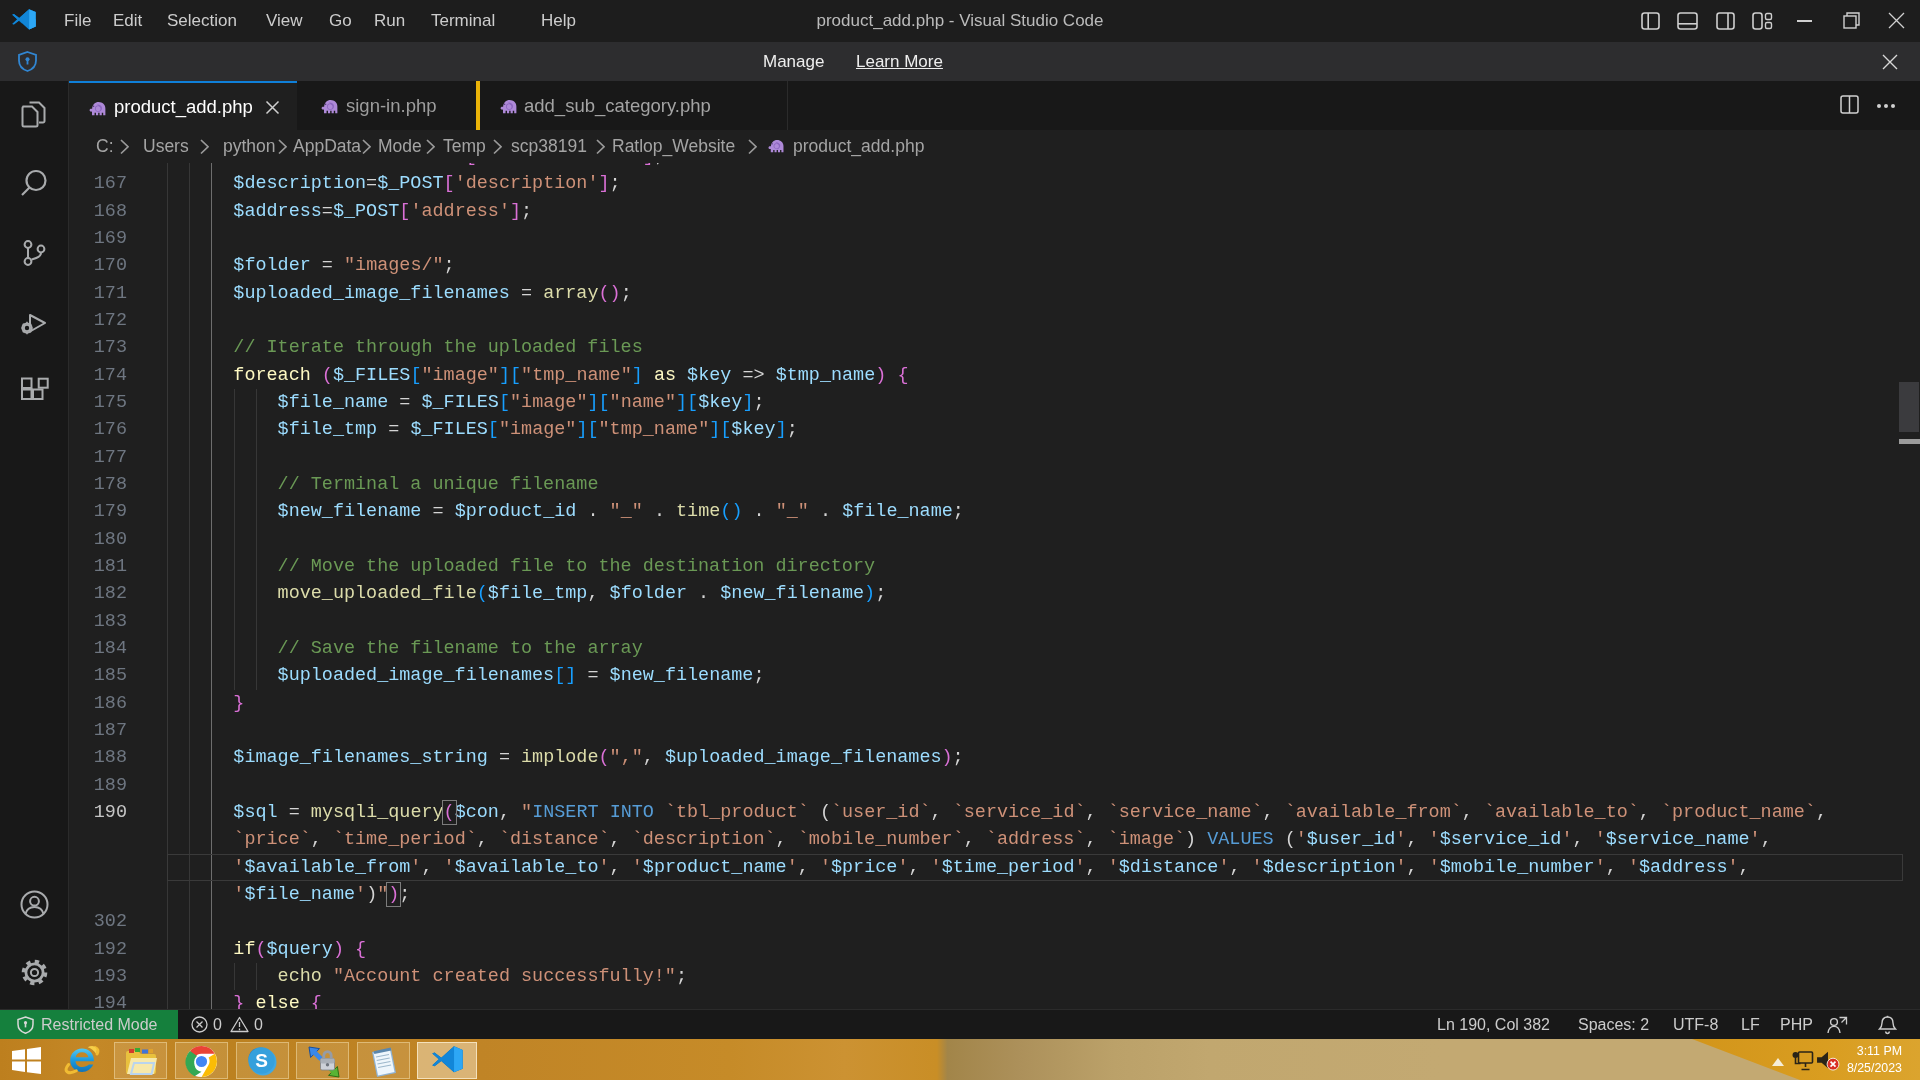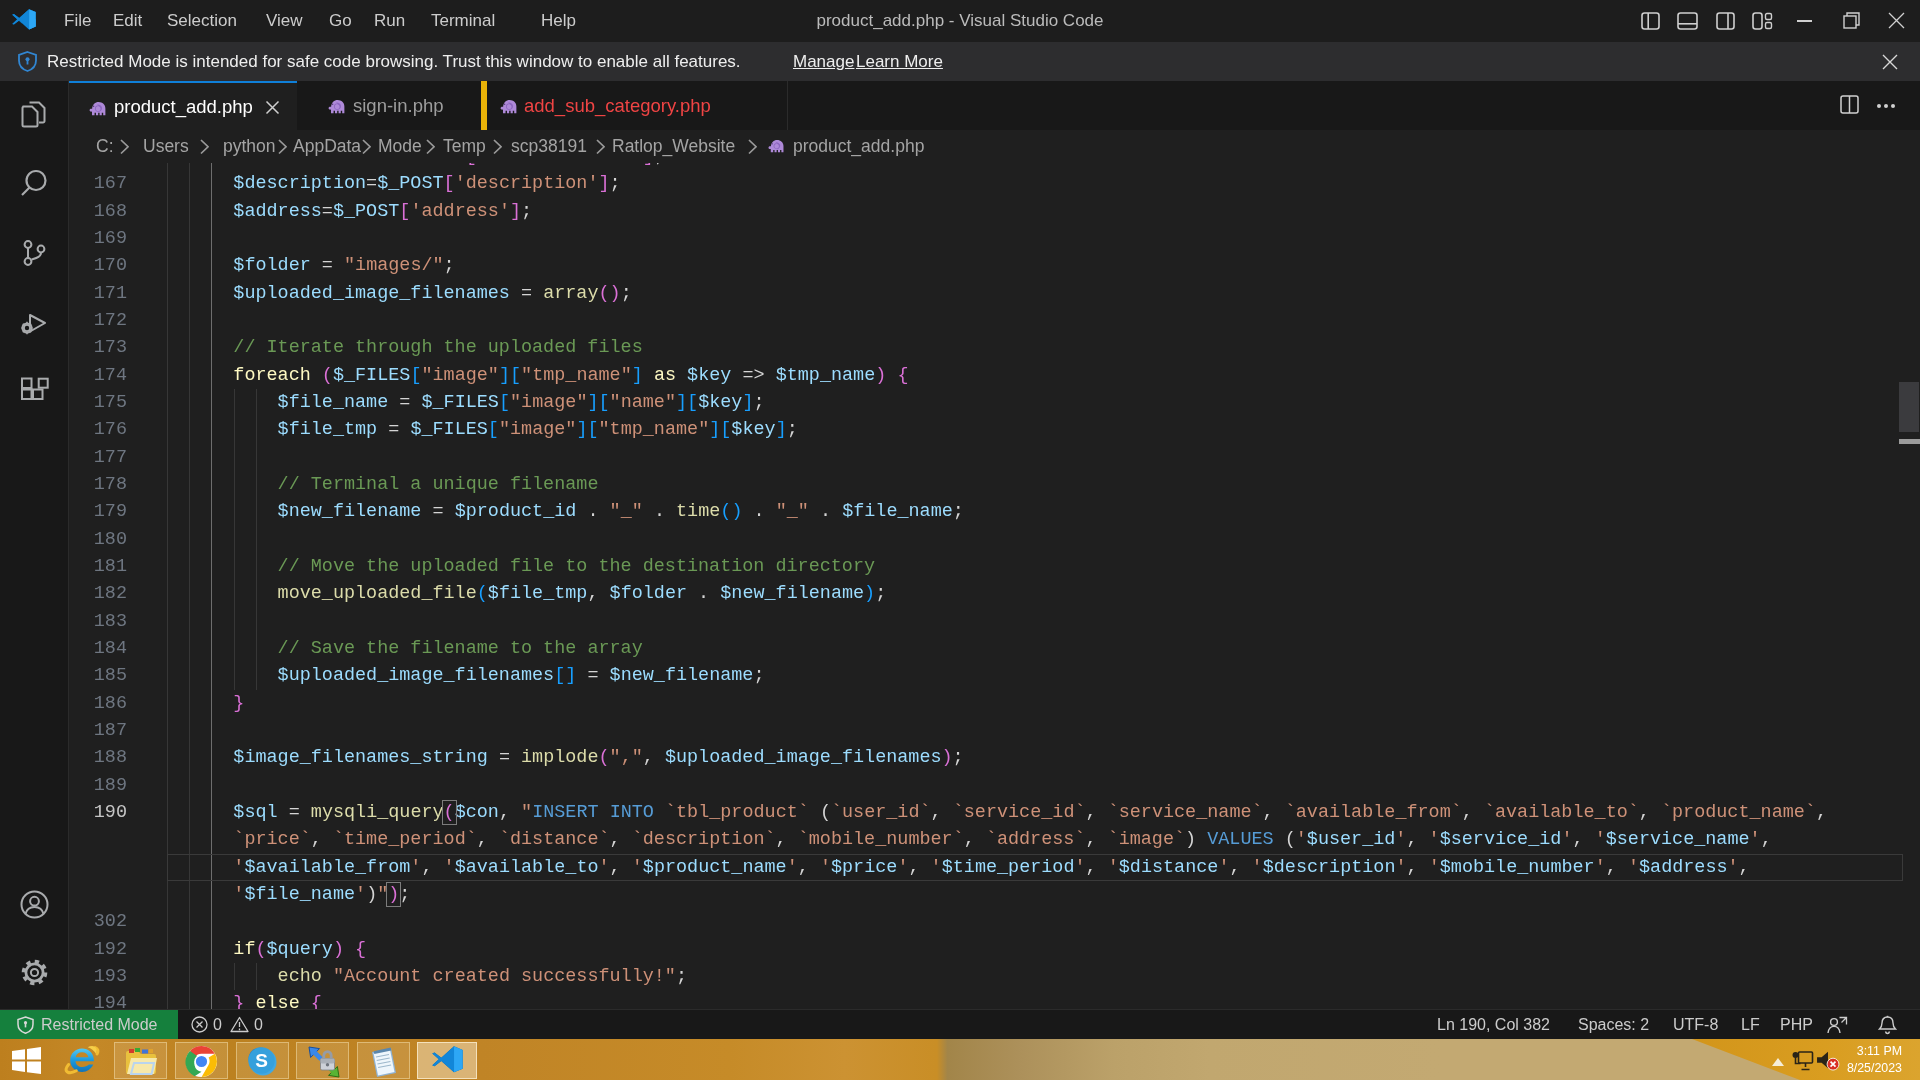--- a/index.html
+++ b/index.html
@@ -66,22 +66,21 @@
  <svg class="abs" style="left:1888px;top:12px" width="17" height="17" viewBox="0 0 17 17">
       <path d="M1,1 L16,16 M16,1 L1,16" stroke="#d0d0d0" stroke-width="1.3"></path>
     </svg>
 </div>
 <div id="banner">
  <svg class="abs" style="left:18px;top:9px" width="19" height="21" viewBox="0 0 19 21">
   <path d="M9.5,1 L18,4 v5.5 c0,5.5 -3.8,9 -8.5,10.5 C4.8,18.5 1,15 1,9.5 V4 z" fill="none" stroke="#3186d2" stroke-width="1.8"></path>
   <circle cx="9.5" cy="8.2" r="2" fill="#3186d2"></circle>
       <rect x="8.6" y="9.5" width="1.8" height="4" fill="#3186d2"></rect>
  </svg>
- <span class="abs" style="left:47px">Restricted Mode is intended for safe code browsing. Trust this window to enable all features.</span>
- <span class="abs" style="left:793px;text-decoration:underline">Manage</span>
+ <span class="abs" style="left:763px;">Manage</span>
  <span class="abs" style="left:856px;text-decoration:underline">Learn More</span>
  <svg class="abs" style="left:1882px;top:12px" width="16" height="16" viewBox="0 0 16 16">
       <path d="M1,1 L15,15 M15,1 L1,15" stroke="#d8d8d8" stroke-width="1.4"></path>
     </svg>
 </div>
 <div id="tabbar">
  <svg width="0" height="0">
       <defs>
   <g id="eleph">
    <path fill="#ae89d8" d="M4.2,17 V13.2 C2.8,13.6 1.75,13 1.65,11.9 C1.55,10.9 2.4,10.15 3.4,10.2 L4.35,10.3 C4.6,6.0 7.6,3.2 11.2,3.2 C15.2,3.2 18.3,6.1 18.3,9.9 V17 H16.0 V14.4 H14.5 V17 H12.2 V14.4 H10.7 V17 H8.4 V14.4 H6.9 V17 Z"></path>
@@ -92,31 +91,31 @@
     </svg>
  <div class="tab" style="left:69px;width:228px;background:#1f1f1f;border-top:2px solid #0f7fd8">
   <svg class="abs" style="left:19px;top:16px" width="19" height="19" viewBox="0 0 20 20">
         <use href="#eleph"></use>
       </svg>
   <span class="abs" style="left:45px;top:0;line-height:47px;color:#ffffff">product_add.php</span>
   <svg class="abs" style="left:196px;top:17px" width="15" height="15" viewBox="0 0 15 15">
         <path d="M1.5,1.5 L13.5,13.5 M13.5,1.5 L1.5,13.5" stroke="#cfcfcf" stroke-width="1.5"></path>
       </svg>
  </div>
- <div class="tab" style="left:306px;width:181px;border-right:6px solid #eab308">
+ <div class="tab" style="left:299px;width:181px;border-right:4px solid #eab308">
   <svg class="abs" style="left:21px;top:16px" width="19" height="19" viewBox="0 0 20 20">
         <use href="#eleph"></use>
       </svg>
   <span class="abs" style="left:47px;top:0;line-height:49px;color:#9d9d9d">sign-in.php</span>
  </div>
  <div class="tab" style="left:478px;width:310px;border-right:1px solid #2b2b2b">
   <svg class="abs" style="left:21px;top:16px" width="19" height="19" viewBox="0 0 20 20">
         <use href="#eleph"></use>
       </svg>
-  <span class="abs" style="left:46px;top:0;line-height:49px;color:#ef4444">add_sub_category.php</span>
+  <span class="abs" style="left:46px;top:0;line-height:49px;color:#a3a3a3">add_sub_category.php</span>
  </div>
  <svg class="abs" style="left:1840px;top:14px;" width="19" height="19" viewBox="0 0 19 19">
       <rect x="1" y="1" width="17" height="17" rx="2" fill="none" stroke="#d0d0d0" stroke-width="1.5"></rect>
       <line x1="9.5" y1="1" x2="9.5" y2="18" stroke="#d0d0d0" stroke-width="1.5"></line>
     </svg>
  <div class="abs" style="left:1877px;top:23px;width:4px;height:4px;border-radius:50%;background:#d0d0d0;box-shadow:7px 0 0 #d0d0d0,14px 0 0 #d0d0d0"></div>
 </div>
 <div id="breadcrumb">
  <span class="abs" style="left:27px">C:</span>
     <svg class="abs bcv" style="left:51px">

